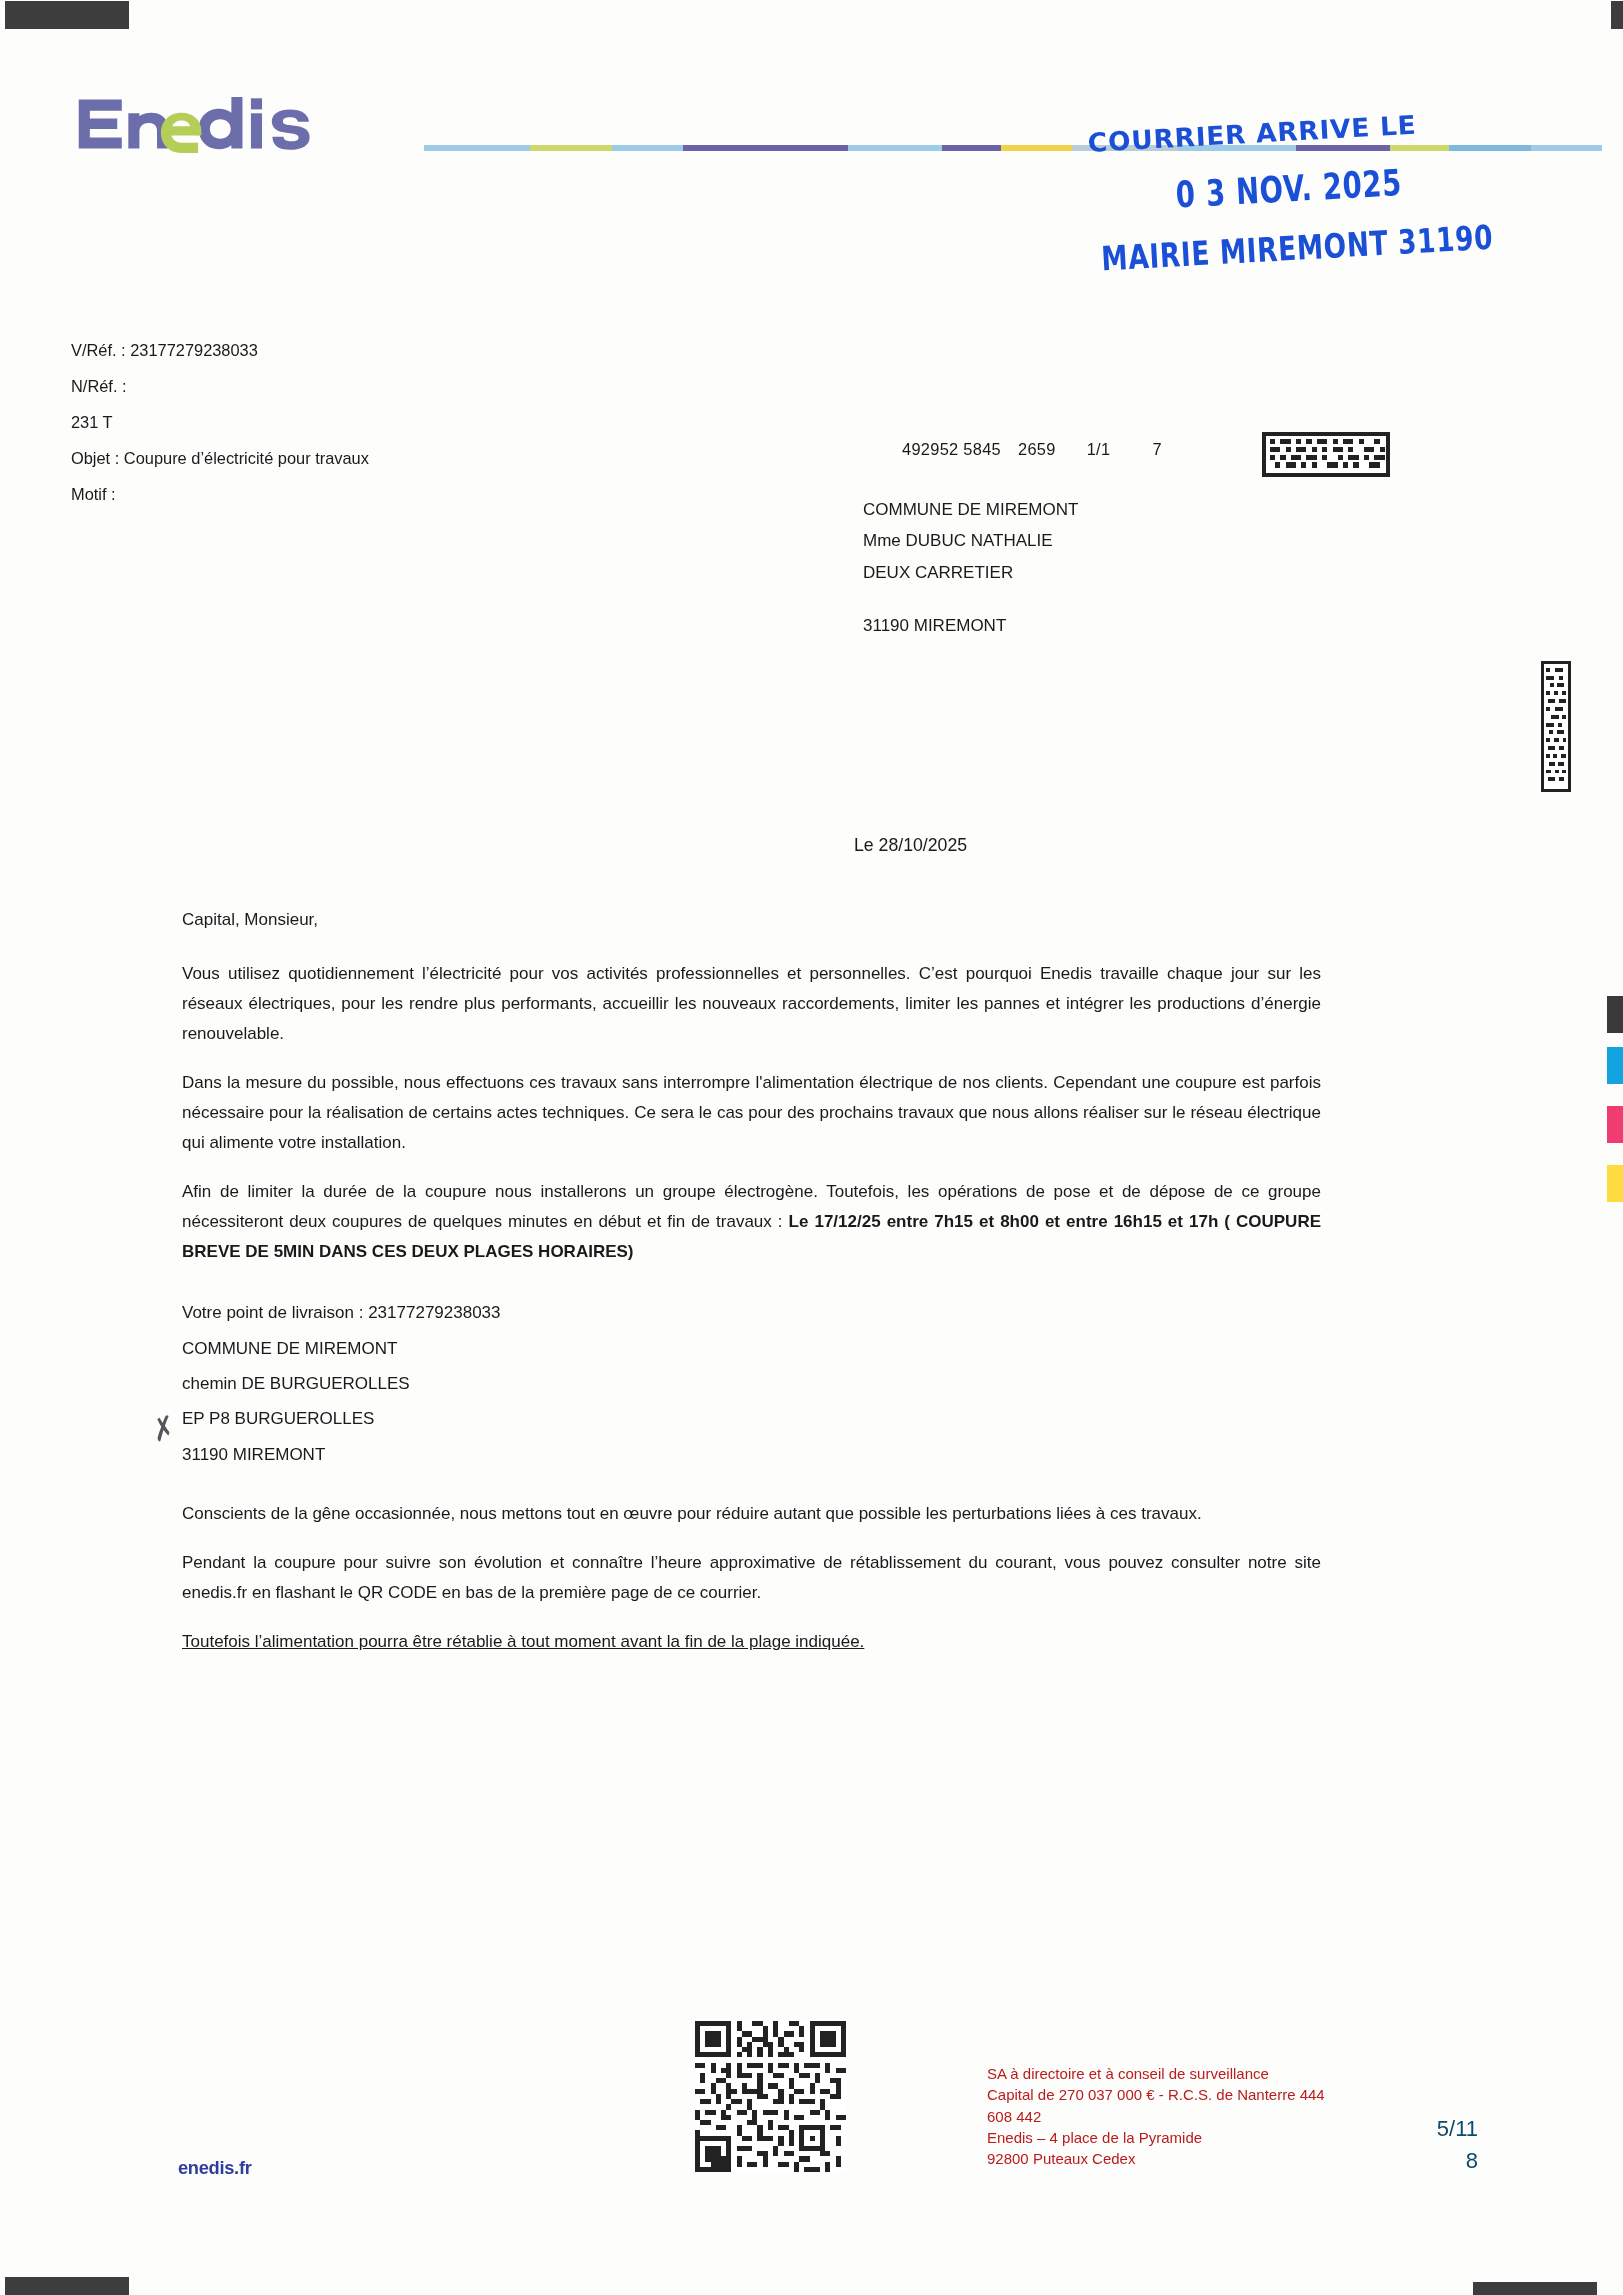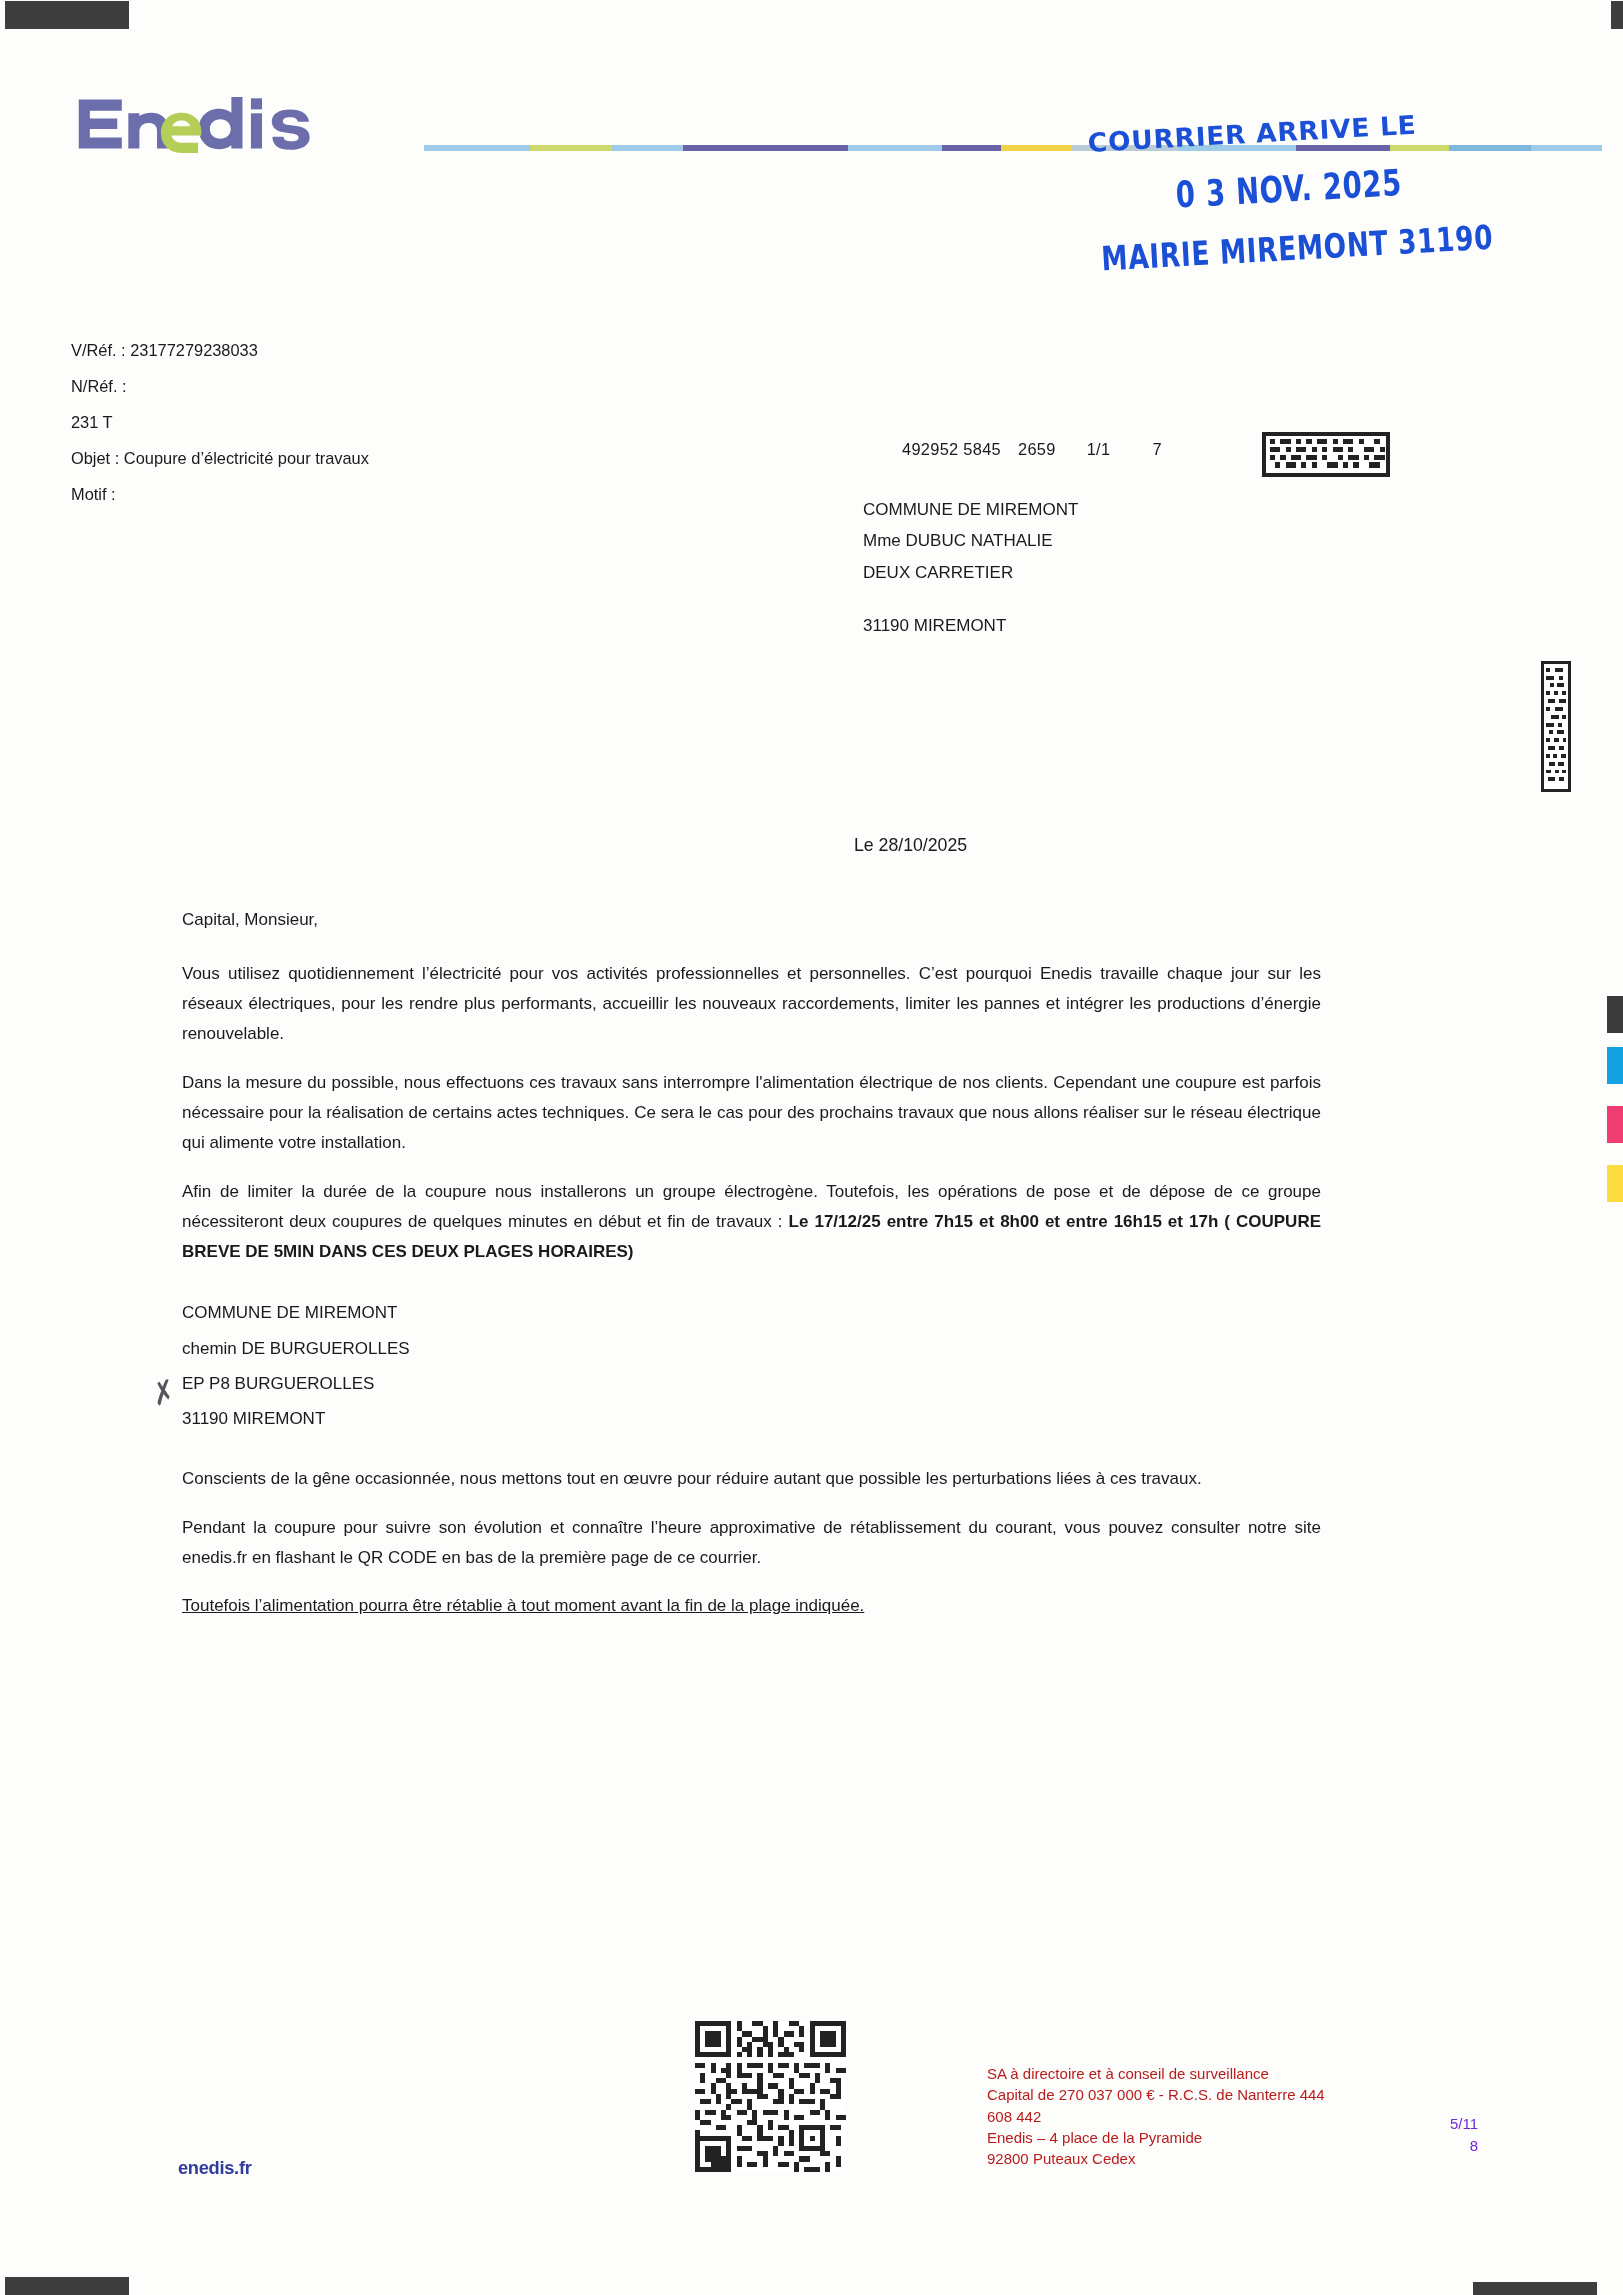--- a/index.html
+++ b/index.html
@@ -197,22 +197,22 @@
     left: 987px;
     top: 2063px;
     font-size: 15px;
     line-height: 1.42;
     color: #b91c1c;
   }
   .pagenum {
     position: absolute;
     left: 1419px;
     top: 2113px;
-    font-size: 15px;
-    color: #6d28d9;
+    font-size: 22px;
+    color: #0c4a6e;
     text-align: right;
     width: 59px;
     line-height: 1.45;
   }
   .enedisfr {
     position: absolute;
     left: 178px;
     top: 2157px;
     font-size: 18.3px;
     font-weight: bold;
@@ -396,20 +396,21 @@
 
   <div class="body">
     <p class="salutation">Capital, Monsieur,</p>
     <p>Vous utilisez quotidiennement l’électricité pour vos activités professionnelles et personnelles. C’est pourquoi Enedis travaille chaque jour sur les réseaux électriques, pour les rendre plus performants, accueillir les nouveaux raccordements, limiter les pannes et intégrer les productions d’énergie renouvelable.</p>
     <p>Dans la mesure du possible, nous effectuons ces travaux sans interrompre l'alimentation électrique de nos clients. Cependant une coupure est parfois nécessaire pour la réalisation de certains actes techniques. Ce sera le cas pour des prochains travaux que nous allons réaliser sur le réseau électrique qui alimente votre installation.</p>
     <p>
       <span>Afin de limiter la durée de la coupure nous installerons un groupe électrogène. Toutefois, les opérations de pose et de dépose de ce groupe nécessiteront deux coupures de quelques minutes en début et fin de travaux : </span><b>Le 17/12/25 entre 7h15 et 8h00  et entre 16h15 et 17h ( COUPURE BREVE DE 5MIN DANS CES DEUX PLAGES HORAIRES)</b>
     </p>
 
     <div class="block-plain" style="position:relative;">
+      <div>Votre point de livraison : 23177279238033</div>
       <div>COMMUNE DE MIREMONT</div>
       <div>chemin DE BURGUEROLLES</div>
       <div style="position:relative;">
         <span class="handmark">✗</span>
         <span>EP P8 BURGUEROLLES</span>
       </div>
       <div>31190 MIREMONT</div>
     </div>
 
     <p>Conscients de la gêne occasionnée, nous mettons tout en œuvre pour réduire autant que possible les perturbations liées à ces travaux.</p>

